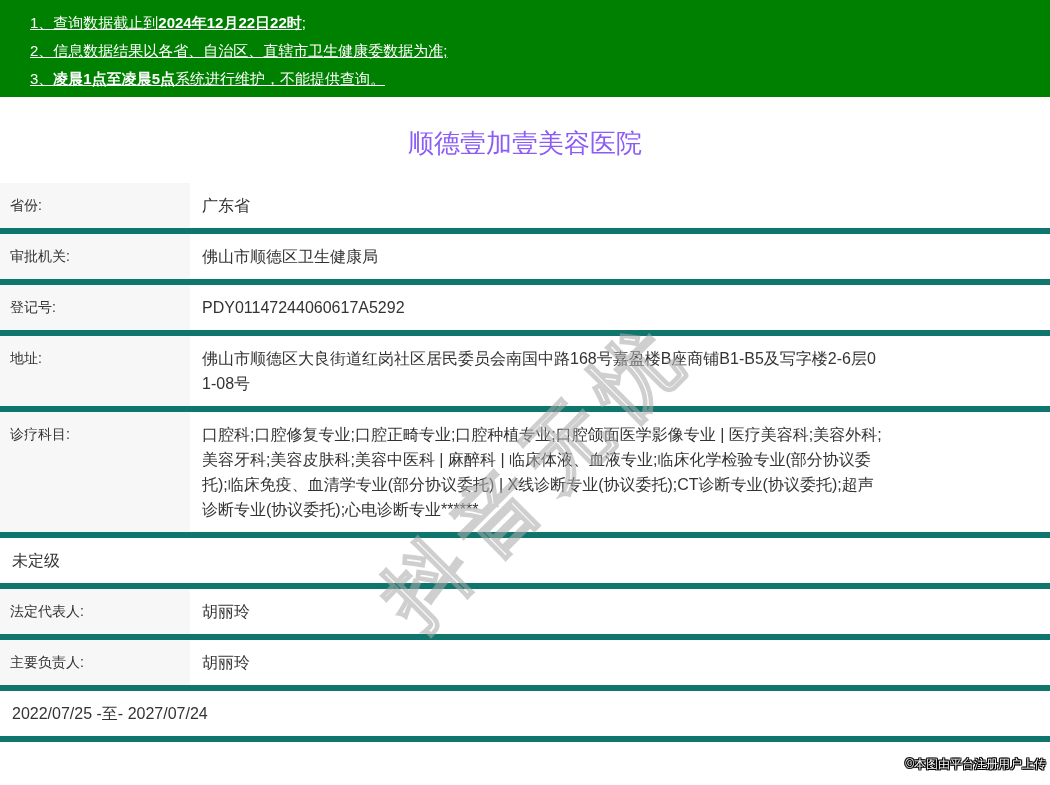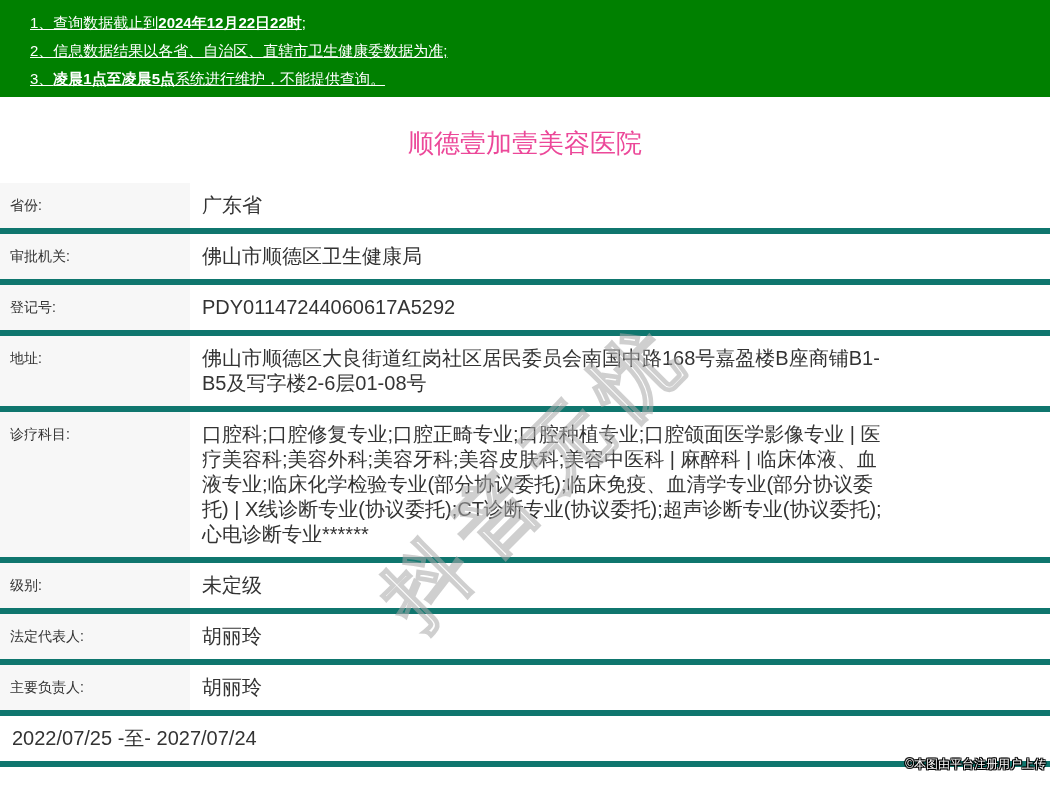--- a/index.html
+++ b/index.html
@@ -12,34 +12,34 @@
   .banner{
     box-sizing:border-box;width:1050px;height:97px;
     background:#008000;color:#ffffff;
     padding:9px 20px 0 30px;
   }
   .banner-line{font-size:15px;line-height:28px;white-space:nowrap;text-decoration:underline;}
   .banner-line b{font-weight:bold;}
   
   .page-title{
     margin:27px 0 0 0;text-align:center;
-    font-size:26px;font-weight:400;color:#ec4899;line-height:38px;
+    font-size:26px;font-weight:400;color:#8b5cf6;line-height:38px;
   }
   
   .info-table{margin-top:21px;position:relative;z-index:1;}
   .info-row{display:flex;border-bottom:6px solid #0f766e;}
   .info-label{
     box-sizing:border-box;width:190px;flex:0 0 190px;
     background:#f7f7f7;padding:10px 8px 10px 10px;
     font-size:14px;line-height:25px;color:#333333;
   }
   .info-value{
     box-sizing:border-box;flex:1;max-width:694px;
     padding:10px 0 10px 12px;
-    font-size:20px;line-height:25px;color:#333333;
+    font-size:16px;line-height:25px;color:#333333;
     word-break:break-all;
   }
   
   .table-gap{height:84px;}
   .footer{
     box-sizing:border-box;border-top:1px solid #e9e9e9;
     padding-top:12px;height:48px;
   }
   .close-btn{
     display:block;margin:0 auto;width:236px;height:31px;
@@ -89,21 +89,20 @@
   </div>
   <div class="info-row">
     <div class="info-label">地址:</div>
     <div class="info-value">佛山市顺德区大良街道红岗社区居民委员会南国中路168号嘉盈楼B座商铺B1-B5及写字楼2-6层01-08号</div>
   </div>
   <div class="info-row">
     <div class="info-label">诊疗科目:</div>
     <div class="info-value">口腔科;口腔修复专业;口腔正畸专业;口腔种植专业;口腔颌面医学影像专业 | 医疗美容科;美容外科;美容牙科;美容皮肤科;美容中医科 | 麻醉科 | 临床体液、血液专业;临床化学检验专业(部分协议委托);临床免疫、血清学专业(部分协议委托) | X线诊断专业(协议委托);CT诊断专业(协议委托);超声诊断专业(协议委托);心电诊断专业******</div>
   </div>
   <div class="info-row">
-    <div class="info-label">级别:</div>
     <div class="info-value">未定级</div>
   </div>
   <div class="info-row">
     <div class="info-label">法定代表人:</div>
     <div class="info-value">胡丽玲</div>
   </div>
   <div class="info-row">
     <div class="info-label">主要负责人:</div>
     <div class="info-value">胡丽玲</div>
   </div>

